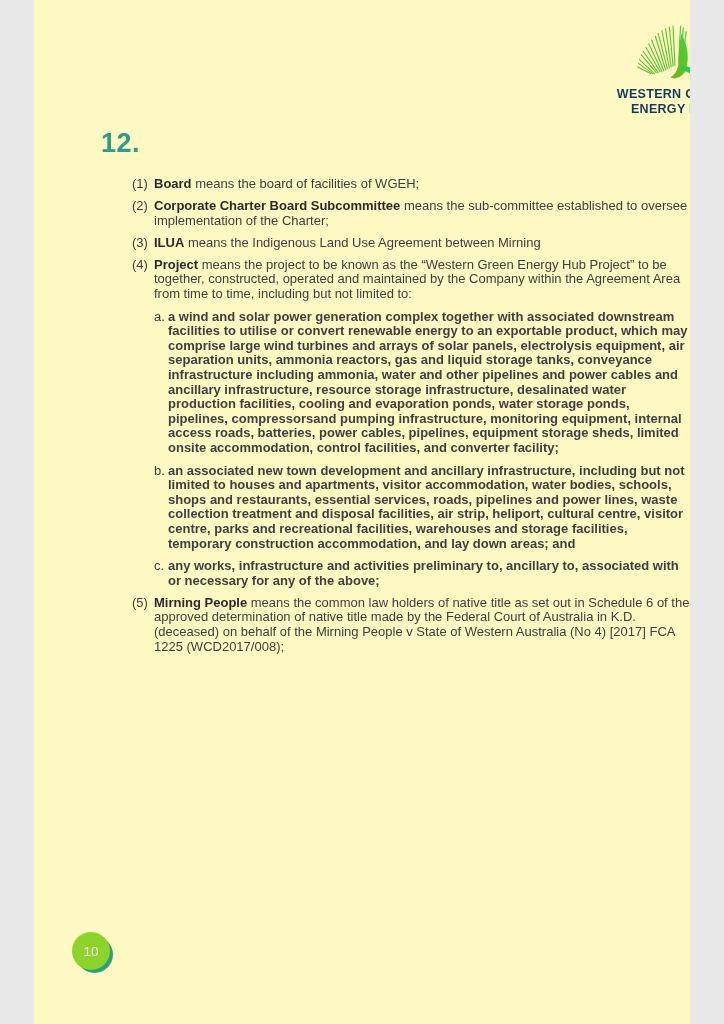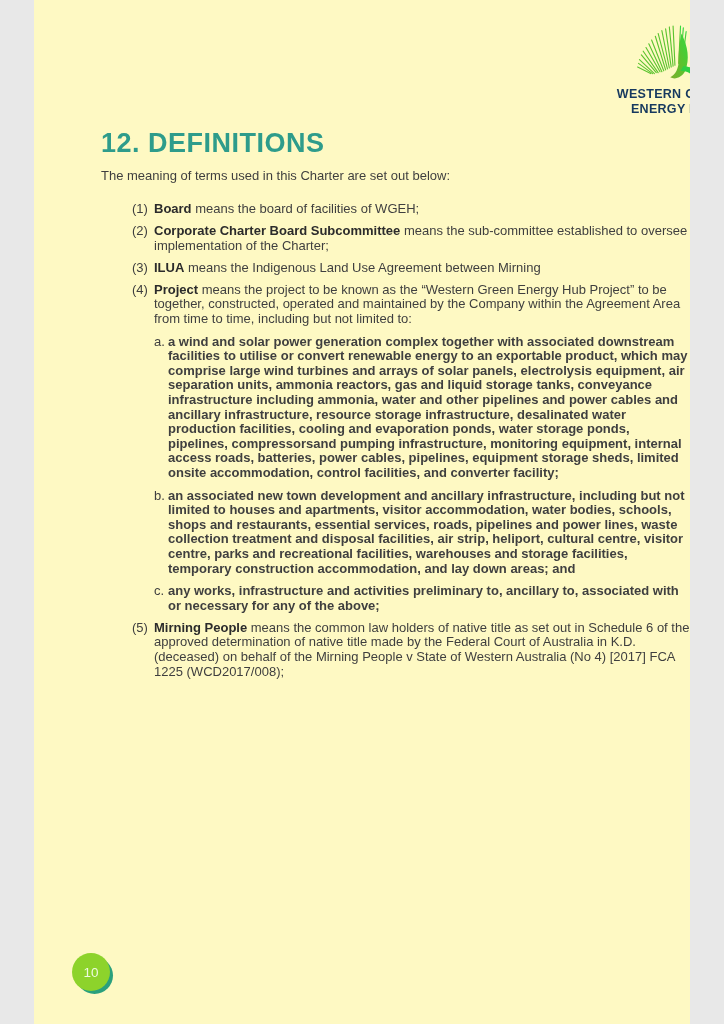--- a/index.html
+++ b/index.html
@@ -29,21 +29,21 @@
   .def-body { flex:1; }
   .term { font-weight:bold; color:#2b2b2b; }
 
   .sublist { margin-top:8px; }
   .sub-item { display:flex; margin-bottom:8px; font-size:13px; line-height:14.6px; }
   .sub-item:last-child { margin-bottom:0; }
   .sub-marker { flex:0 0 14px; }
   .sub-body { flex:1;font-weight:bold; }
 
   
-  .badge-wrap { position:absolute; left:38px; top:953px; width:44px; height:44px; }
+  .badge-wrap { position:absolute; left:38px; top:932px; width:44px; height:44px; }
   .badge-shadow { position:absolute; left:4px; top:4px; width:37px; height:37px; border-radius:50%; background:#2aa07d; }
   .badge {
     position:absolute; left:0; top:0; width:38px; height:38px; border-radius:50%;
     background:#8dd32b; color:#eefadf; font-size:13.5px;
     display:flex; align-items:center; justify-content:center;
   }
 </style>
 </head>
 <body>
 
@@ -81,23 +81,21 @@
       <path d="M53,10 C60,24 62,38 57,50 C54,57 46,60 41,57 C47,54 50,47 50,39 C50,29 51,18 53,10 Z" fill="url(#wingGrad)"></path>
       <path d="M55,45 C64,45 71,50 67,60 C65,53 59,50 52,50 Z" fill="#2fcf44"></path>
     </svg>
     <div class="logo-text">WESTERN GREEN</div>
     <div class="logo-text">ENERGY HUB</div>
   </div>
 
   <div class="content">
     <div class="title-row">
       <span class="title-number">12.</span>
-      <span class="title-text">DEFINITIONS</span>
     </div>
-    <div class="intro">The meaning of terms used in this Charter are set out below:</div>
 
     <div class="deflist">
 
       <div class="def-item">
         <span class="def-marker">(1)</span>
         <span class="def-body"><span class="term">Board</span><span> means the board of facilities of WGEH;</span></span>
       </div>
 
       <div class="def-item">
         <span class="def-marker">(2)</span>

